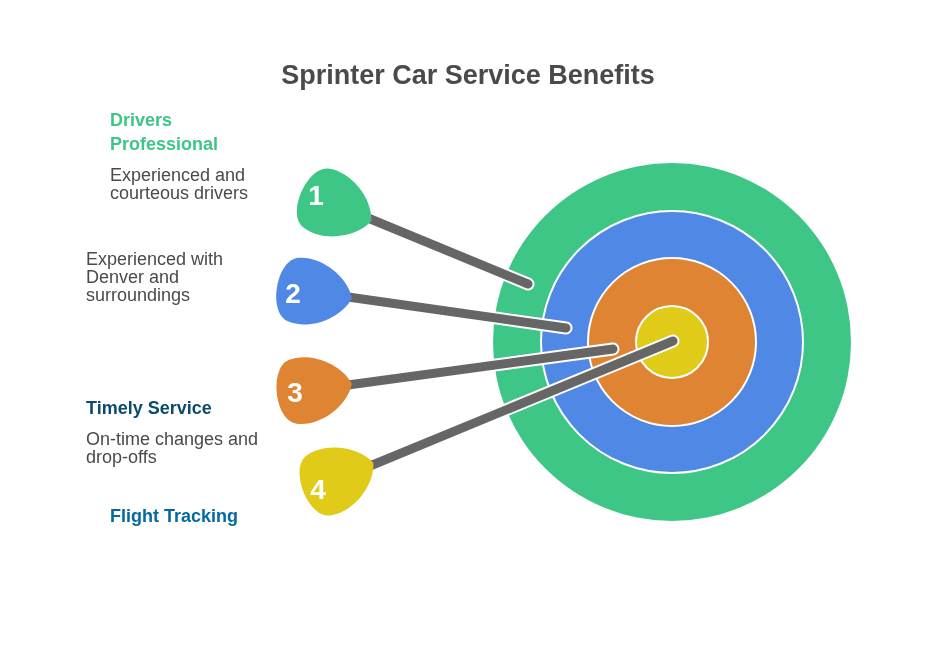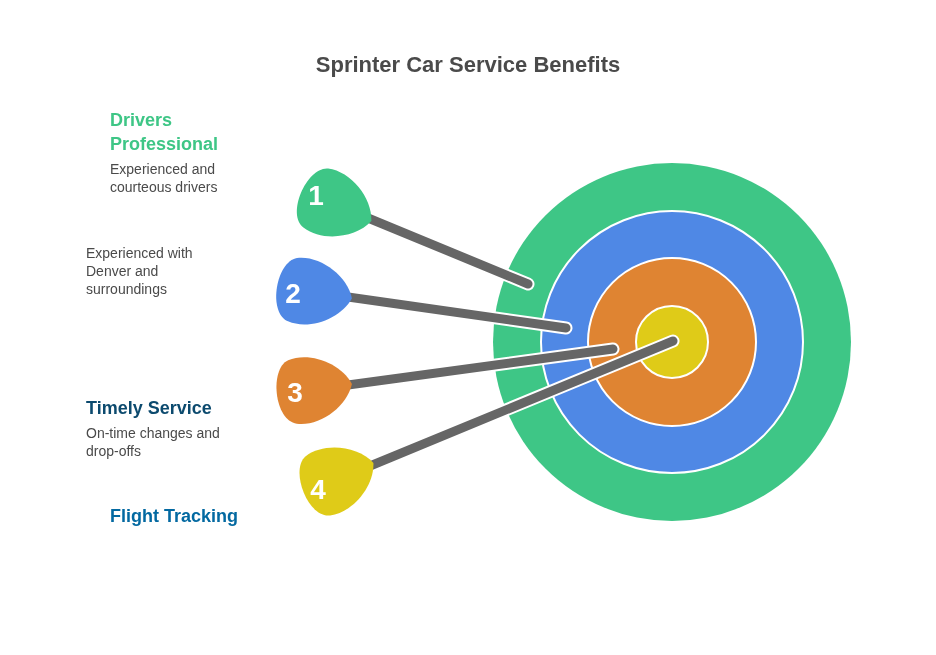--- a/index.html
+++ b/index.html
@@ -1,20 +1,20 @@
 <!DOCTYPE html>
 <html><head>
 <meta charset="utf-8">
 <style>
   html, body { margin: 0; padding: 0; background: #ffffff; }
   body { width: 936px; height: 655px; position: relative; overflow: hidden; font-family: "Liberation Sans", sans-serif; }
-  .title { position: absolute; top: 52px; left: 0; width: 936px; text-align: center; font-size: 22px; font-weight: bold; color: #4a4a4a; }
+  .title { position: absolute; top: 60px; left: 0; width: 936px; text-align: center; font-size: 27px; font-weight: bold; color: #4a4a4a; }
   .item { position: absolute; }
   .item .head { font-size: 18px; font-weight: bold; line-height: 24px; }
-  .item .desc { font-size: 14px; line-height: 18px; color: #4a4a4a; margin-top: 4px; }
+  .item .desc { font-size: 18px; line-height: 18px; color: #4a4a4a; margin-top: 10px; }
   svg { position: absolute; left: 0; top: 0; }
   .dart-num { font-family: "Liberation Sans", sans-serif; font-weight: bold; font-size: 28px; fill: #ffffff; }
 </style>
 </head>
 <body>
 
 <div class="title">Sprinter Car Service Benefits</div>
 
 <svg width="936" height="655">
   <g id="rings">

